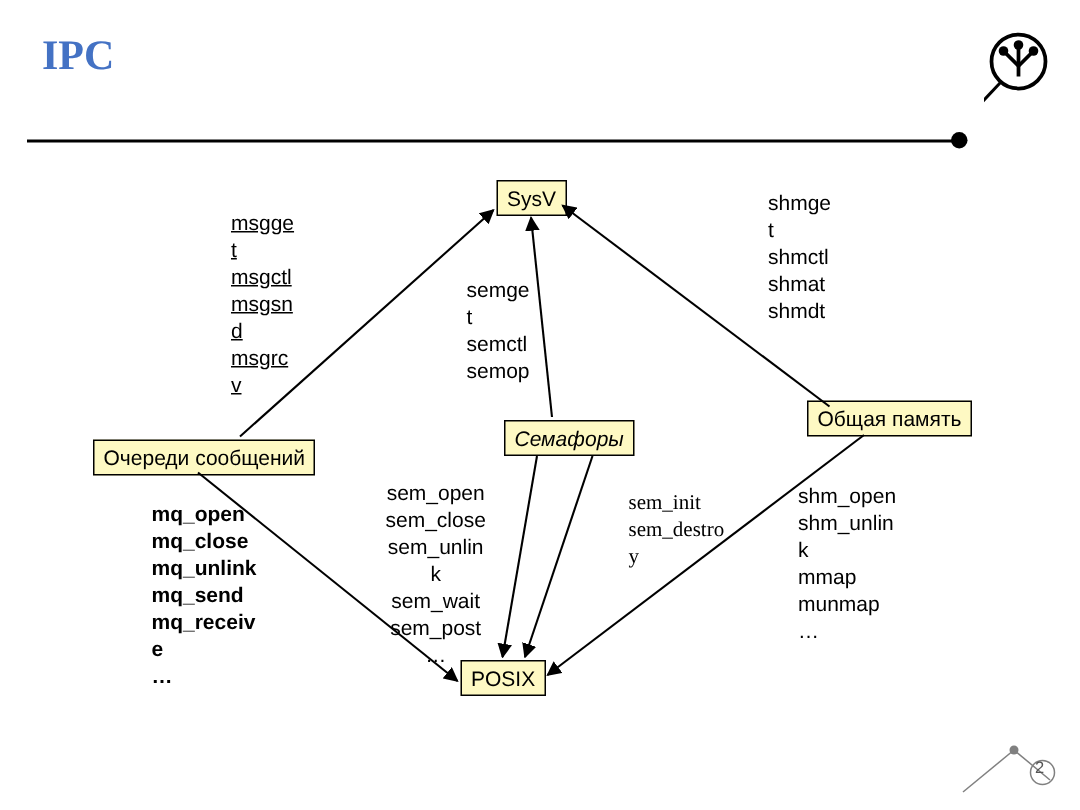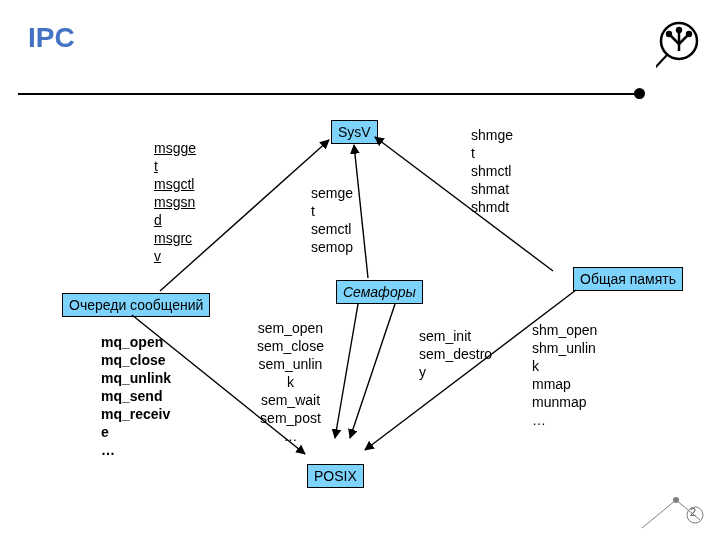--- a/index.html
+++ b/index.html
@@ -11,20 +11,21 @@
     position: relative;
     overflow: hidden;
   }
   .title {
     position: absolute;
     left: 28px;
     top: 22px;
     color: #4472C4;
     font-weight: bold;
     font-size: 28px;
+    font-family: Liberation Serif, serif;
   }
   .hr {
     position: absolute;
     left: 18px;
     top: 93px;
     width: 620px;
     height: 2px;
     background: #000;
   }
   .hr-dot {
@@ -49,21 +50,21 @@
   .page-num {
     position: absolute;
     left: 690px;
     top: 506px;
     font-size: 11px;
     color: #555;
   }
   .node {
     position: absolute;
     border: 1px solid #000;
-    background: #7dd3fc;
+    background: #fef9c3;
     padding: 2px 6px;
     font-size: 14px;
     line-height: 18px;
     white-space: nowrap;
   }
   .textblock {
     position: absolute;
     font-size: 14px;
     line-height: 18px;
     white-space: pre;
@@ -91,56 +92,56 @@
     <circle cx="23" cy="12" r="3.2" fill="#000"></circle>
     <path d="M23 26 L14 17" stroke="#000" stroke-width="2.5" fill="none"></path>
     <circle cx="13" cy="16" r="3.2" fill="#000"></circle>
     <path d="M23 26 L32 17" stroke="#000" stroke-width="2.5" fill="none"></path>
     <circle cx="33" cy="16" r="3.2" fill="#000"></circle>
     <line x1="11" y1="37" x2="-20" y2="70" stroke="#000" stroke-width="2"></line>
   </svg>
 </div>
 
 <div class="node" style="left:331px; top:120px;">SysV</div>
-<div class="node" style="left:307px; top:440px;margin-top:24px;">POSIX</div>
+<div class="node" style="left:307px; top:440px;">POSIX</div>
 <div class="node" style="left:62px; top:293px;">Очереди сообщений</div>
 <div class="node" style="left:336px; top:280px;font-style:italic;">Семафоры</div>
-<div class="node" style="left:573px; top:267px;">Общая память</div>
+<div class="node" style="left:538px; top:267px;">Общая память</div>
 
 <div class="textblock" style="left:154px; top:139px;text-decoration:underline;">msgge
 t
 msgctl
 msgsn
 d
 msgrc
 v</div>
 <div class="textblock" style="left:311px; top:184px;">semge
 t
 semctl
 semop</div>
-<div class="textblock" style="left:471px; top:126px;">shmge
+<div class="textblock" style="left:512px; top:126px;">shmge
 t
 shmctl
 shmat
 shmdt</div>
 <div class="textblock" style="left:101px; top:333px;font-weight:bold;">mq_open
 mq_close
 mq_unlink
 mq_send
 mq_receiv
 e
 …</div>
 <div class="textblock" style="left:257px; top:319px;text-align:center;">sem_open
 sem_close
 sem_unlin
 k
 sem_wait
 sem_post
 …</div>
-<div class="textblock" style="left:419px; top:327px;">sem_init
+<div class="textblock" style="left:419px; top:327px;font-family:Liberation Serif, serif;">sem_init
 sem_destro
 y</div>
 <div class="textblock" style="left:532px; top:321px;">shm_open
 shm_unlin
 k
 mmap
 munmap
 …</div>
 
 <svg class="arrows">

